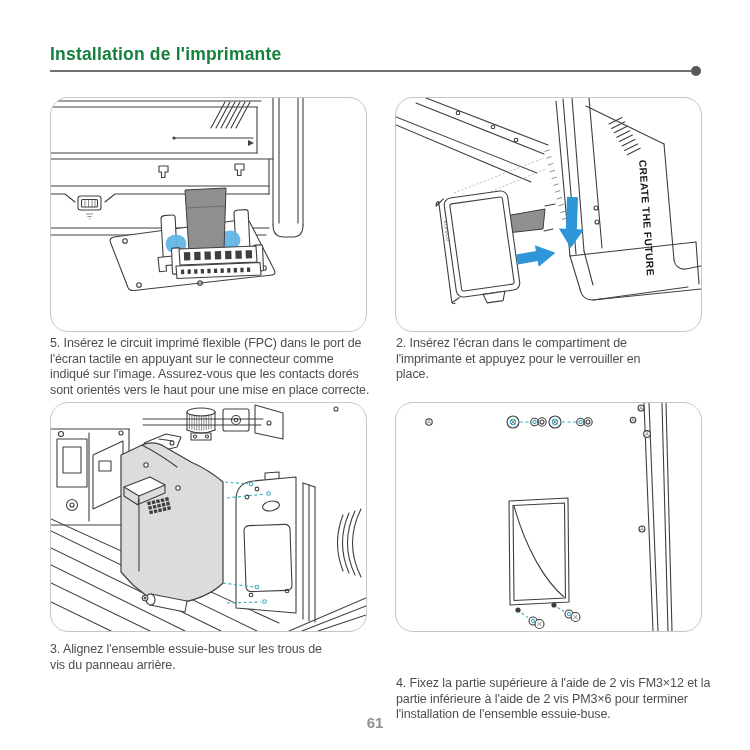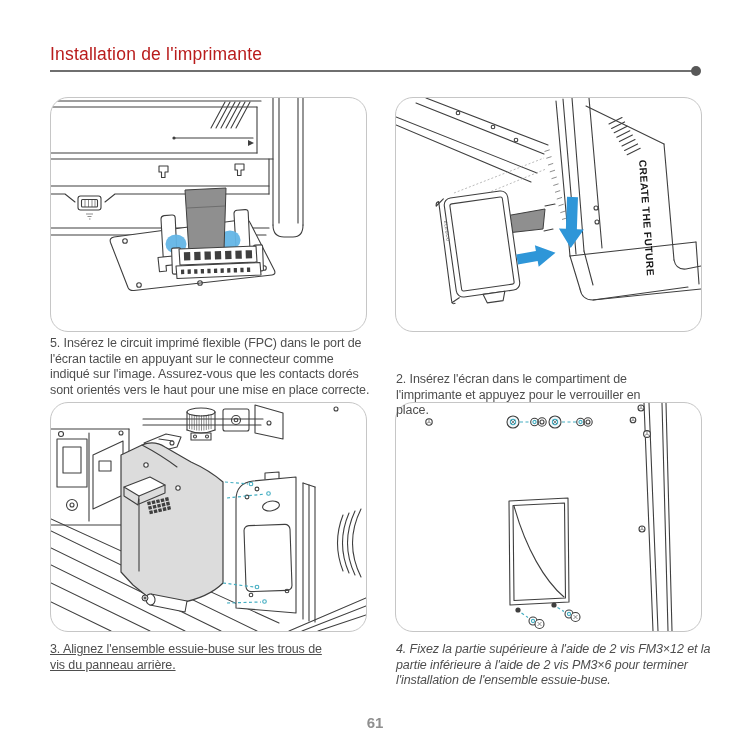--- a/index.html
+++ b/index.html
@@ -1,41 +1,41 @@
 <!DOCTYPE html>
 <html><head>
 <meta charset="utf-8">
 <style>
   html,body { margin:0; padding:0; }
   body {
     width:750px; height:750px; background:#ffffff; position:relative; overflow:hidden;
     font-family:"Liberation Sans", sans-serif; color:#4e4e4e;
   }
   .title {
-    position:absolute; left:50px; top:44px; font-size:17.5px; font-weight:normal;
-    color:#b91c1c; letter-spacing:0.2px;
+    position:absolute; left:50px; top:44px; font-size:17.5px; font-weight:bold;
+    color:#15803d; letter-spacing:0.2px;
   }
   .rule { position:absolute; left:50px; top:70px; width:642px; height:2px; background:#6f6f6f; }
   .rule-dot { position:absolute; right:-9px; top:-4px; width:10px; height:10px; border-radius:50%; background:#585858; }
   .figure {
     position:absolute; border:1.5px solid #c6c6c6; border-radius:18px; overflow:hidden; background:#fff;
   }
   .figure svg { display:block; width:100%; height:100%; }
   #fig1 { left:50px;  top:97px;  width:315px; height:233px; }
   #fig2 { left:395px; top:97px;  width:305px; height:233px; }
   #fig3 { left:50px;  top:402px; width:315px; height:228px; }
   #fig4 { left:395px; top:402px; width:305px; height:228px; }
   .caption {
     position:absolute; font-size:12.5px; line-height:15.6px; color:#4e4e4e;
     white-space:pre-line; letter-spacing:-0.1px;
   }
   #cap1 { left:50px;  top:336px; width:372px; }
-  #cap2 { left:396px; top:336px; width:320px;margin-top:36px; }
-  #cap3 { left:50px;  top:642px; width:360px;text-decoration:underline; }
-  #cap4 { left:396px; top:642px; width:322px;font-style:italic; }
+  #cap2 { left:396px; top:336px; width:320px; }
+  #cap3 { left:50px;  top:642px; width:360px; }
+  #cap4 { left:396px; top:676px; width:322px; }
   .pagenum {
     position:absolute; left:0; right:0; top:714px; text-align:center;
     font-size:15px; font-weight:bold; color:#8f8f8f;
   }
   svg .ln    { fill:none; stroke:#3f3f3f; stroke-width:1.1; stroke-linecap:round; stroke-linejoin:round; }
   svg .thin  { fill:none; stroke:#3f3f3f; stroke-width:0.6; }
   svg .fillw { fill:#ffffff; stroke:#3f3f3f; stroke-width:1.1; stroke-linejoin:round; }
   svg .gray  { fill:#8f8f8f; stroke:#3f3f3f; stroke-width:1; stroke-linejoin:round; }
   svg .lgray { fill:#dcdcdc; stroke:#3f3f3f; stroke-width:1.2; stroke-linejoin:round; }
   svg .blue  { fill:#63b5e6; stroke:none; opacity:0.95; }

